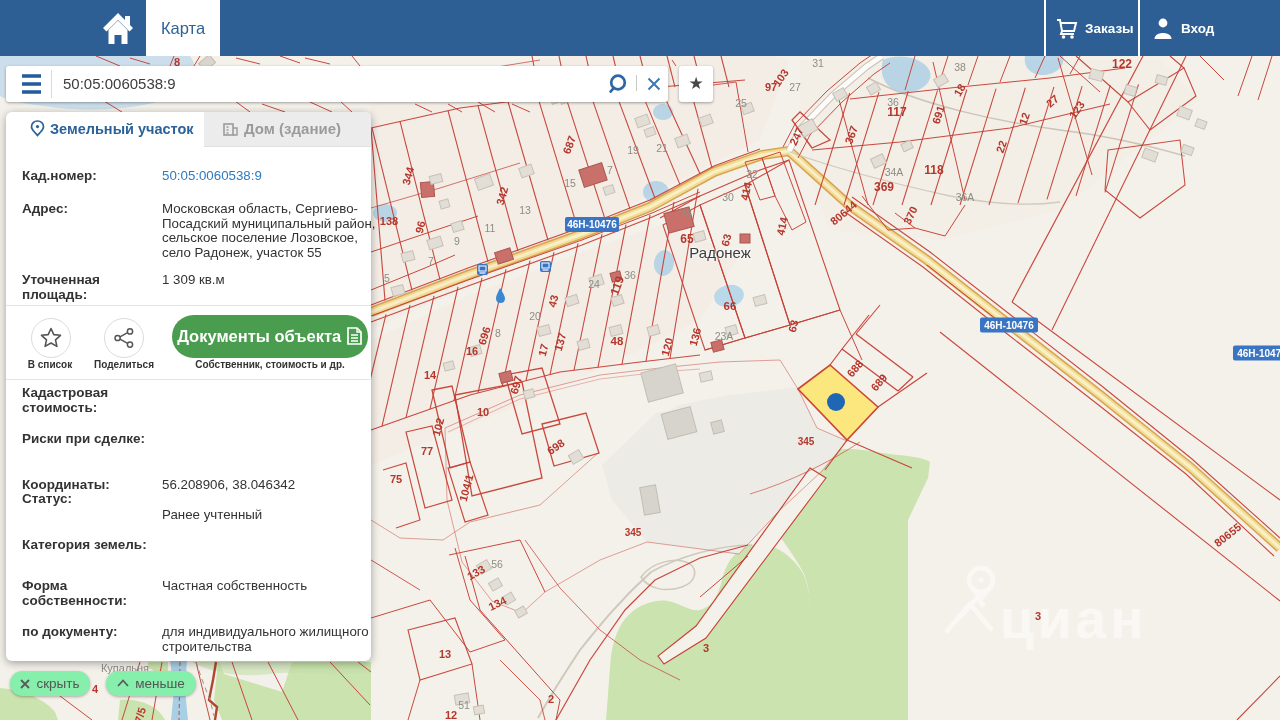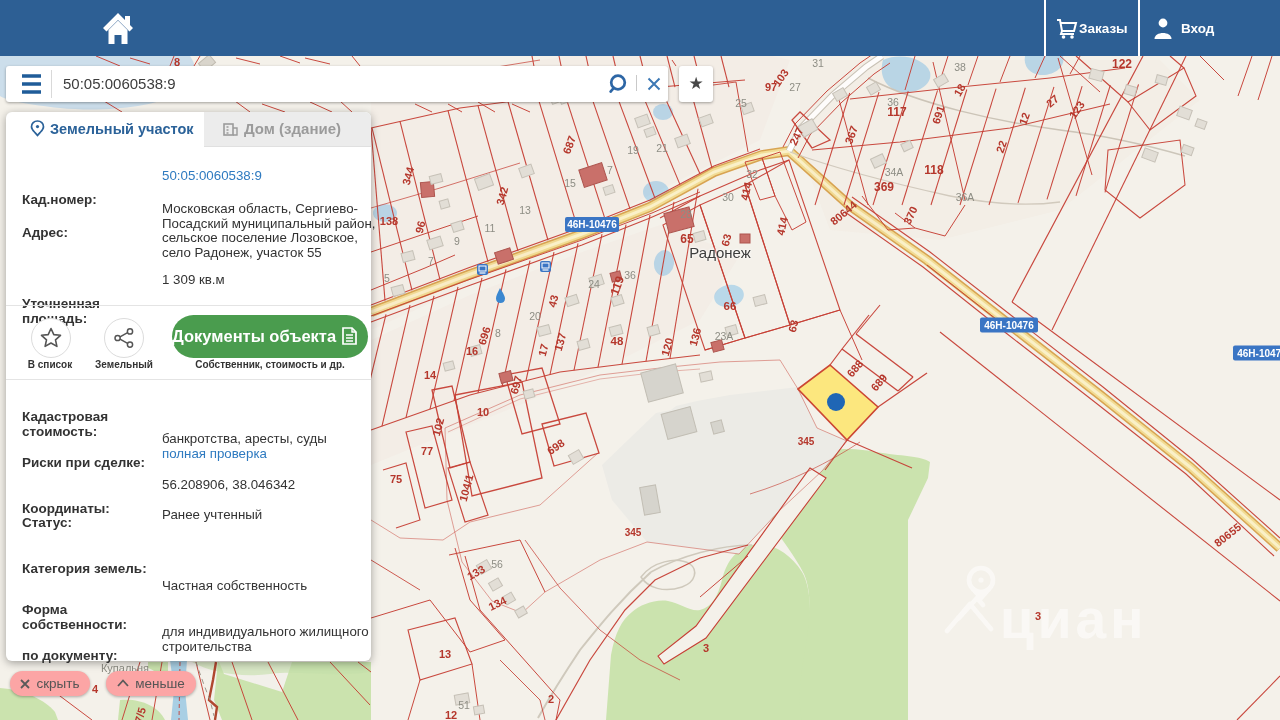--- a/index.html
+++ b/index.html
@@ -8,28 +8,28 @@
 #homebtn{position:absolute;left:96px;top:9px;width:44px;height:38px;}
 #tabkarta{position:absolute;left:146px;top:0;width:74px;height:56px;background:#fff;color:#2e6396;font-size:16.5px;font-weight:500;text-align:center;line-height:56px;}
 .hsep{position:absolute;top:0;width:2px;height:56px;background:#fff;}
 .hbtn{position:absolute;top:0;height:56px;color:#fff;font-size:13.5px;font-weight:bold;display:flex;align-items:center;}
 #srch{position:absolute;left:6px;top:66px;width:662px;height:36px;background:#fff;border-radius:3px;box-shadow:0 1px 3px rgba(0,0,0,0.35);z-index:20;}
 #srchtxt{position:absolute;left:57px;top:0;height:36px;line-height:36px;font-size:15px;color:#3c3c3c;}
 #starbtn{position:absolute;left:679px;top:66px;width:34px;height:36px;background:#fff;border-radius:3px;box-shadow:0 1px 3px rgba(0,0,0,0.35);z-index:20;text-align:center;line-height:35px;font-size:17px;color:#474747;}
 #panel{position:absolute;left:6px;top:112px;width:365px;height:549px;background:#fff;border-radius:6px;box-shadow:0 2px 8px rgba(0,0,0,0.35);z-index:20;}
 #tab2{position:absolute;left:198px;top:0;width:167px;height:34px;background:#ececec;border-radius:0 6px 0 0;border-bottom:1px solid #e0e0e0;color:#9b9b9b;font-size:15px;font-weight:bold;line-height:34px;}
 #tab1{position:absolute;left:0;top:0;width:198px;height:34px;color:#2b6299;font-size:14.5px;font-weight:bold;line-height:34px;}
-.lbl{position:absolute;left:16px;font-size:13.5px;font-weight:bold;color:#333;line-height:14.5px;margin-top:24px;}
+.lbl{position:absolute;left:16px;font-size:13.5px;font-weight:bold;color:#333;line-height:14.5px;}
 .val{position:absolute;left:156px;font-size:13.3px;color:#333;line-height:14.5px;white-space:nowrap;}
 .lnk{color:#2e7ac0;}
 .sep{position:absolute;left:0;width:365px;height:1px;background:#e4e4e4;}
 .cir{position:absolute;width:38px;height:38px;border:1px solid #dcdcdc;border-radius:50%;background:#fff;}
 .blbl{position:absolute;font-size:10px;font-weight:bold;color:#333;text-align:center;}
-#greenbtn{position:absolute;left:166px;top:203px;width:196px;height:43px;background:#4a9c4e;border-radius:22px;color:#fff;font-size:16.5px;font-weight:bold;text-align:left;line-height:43px;}
-.pill{position:absolute;background:#fca5a5;border-radius:13px;box-shadow:0 1px 3px rgba(0,0,0,0.3);z-index:20;height:25px;line-height:25px;font-size:13.5px;color:#555;text-align:center;}
+#greenbtn{position:absolute;left:166px;top:203px;width:196px;height:43px;background:#4a9c4e;border-radius:22px;color:#fff;font-size:16.5px;font-weight:bold;text-align:center;line-height:43px;}
+.pill{position:absolute;background:#86efac;border-radius:13px;box-shadow:0 1px 3px rgba(0,0,0,0.3);z-index:20;height:25px;line-height:25px;font-size:13.5px;color:#555;text-align:center;}
 </style></head>
 <body>
 <svg id="map" width="1280" height="720" viewBox="0 0 1280 720">
 <rect x="0" y="0" width="1280" height="720" fill="#f4f1ea"></rect>
 <g id="gwater">
       <path d="M0 56 L190 56 C200 70 195 85 175 95 C150 108 100 112 60 108 C30 105 5 100 0 96 Z" fill="#ccdeeb"></path>
       <ellipse cx="656" cy="192" rx="13" ry="11" fill="#b9d8e9"></ellipse>
       <ellipse cx="663" cy="112" rx="10" ry="8" fill="#b9d8e9"></ellipse>
       <path d="M883 60 C900 52 925 58 930 72 C933 84 918 94 902 92 C888 90 878 78 883 60 Z" fill="#b9d8e9"></path>
       <path d="M1025 56 L1063 56 C1066 66 1055 76 1040 75 C1030 74 1023 66 1025 56 Z" fill="#b9d8e9"></path>
@@ -412,29 +412,30 @@
       <text x="1000" y="638" font-size="55" font-weight="bold" letter-spacing="4" fill="#ffffff" opacity="0.55">циан</text>
     </g>
 </svg>
 
 <div id="hdr">
   <svg id="homebtn" viewBox="0 0 44 38">
       <path d="M22 4 L7 19 L10.5 22.5 L22 11 L33.5 22.5 L37 19 Z" fill="#fff"></path>
       <rect x="29" y="7" width="5" height="9" fill="#fff"></rect>
       <path d="M12.5 21 L22 11.5 L31.5 21 L31.5 35 L25.5 35 L25.5 26 L18.5 26 L18.5 35 L12.5 35 Z" fill="#fff"></path>
     </svg>
+  <div id="tabkarta">Карта</div>
   <div class="hsep" style="left:1044px"></div>
   <div class="hsep" style="left:1138px"></div>
   <div class="hbtn" style="left:1055px">
     <svg width="24" height="24" viewBox="0 0 24 24">
         <path d="M2 4 L5 4 L7 15 L19 15 L21 7 L6 7 M7 15 L6 18 L19 18" stroke="#fff" stroke-width="2" fill="none"></path>
         <circle cx="8.5" cy="21" r="1.8" fill="#fff"></circle>
         <circle cx="17" cy="21" r="1.8" fill="#fff"></circle>
       </svg>
-    <span style="letter-spacing:0">Заказы</span>
+    <span style="margin-left:6px;letter-spacing:0">Заказы</span>
   </div>
   <div class="hbtn" style="left:1152px">
     <svg width="22" height="22" viewBox="0 0 22 22">
         <circle cx="11" cy="6" r="4.4" fill="#fff"></circle>
         <path d="M2.5 22 C2.5 14 19.5 14 19.5 22 Z" fill="#fff"></path>
       </svg>
     <span style="margin-left:7px">Вход</span>
   </div>
 </div>
 
@@ -481,27 +482,26 @@
       <circle cx="16" cy="3.4" r="2.6" fill="none" stroke="#555" stroke-width="1.5"></circle>
       <circle cx="3.6" cy="10" r="2.6" fill="none" stroke="#555" stroke-width="1.5"></circle>
       <circle cx="16" cy="16.6" r="2.6" fill="none" stroke="#555" stroke-width="1.5"></circle>
       <path d="M6 8.8 L13.6 4.6 M6 11.2 L13.6 15.4" stroke="#555" stroke-width="1.5"></path>
     </svg>
   <div id="greenbtn">Документы объекта <svg width="17" height="18" viewBox="0 0 17 18" style="vertical-align:-3px">
         <path d="M2 1 H11 L15 5 V17 H2 Z" fill="none" stroke="#fff" stroke-width="1.7"></path>
         <path d="M11 1 V5 H15 M5 8 H12 M5 11 H12 M5 14 H12" stroke="#fff" stroke-width="1.4" fill="none"></path>
       </svg></div>
   <div class="blbl" style="left:8px;top:247px;width:72px">В список</div>
-  <div class="blbl" style="left:78px;top:247px;width:80px">Земельный</div>
+  <div class="blbl" style="left:78px;top:247px;width:80px">Поделиться</div>
   <div class="blbl" style="left:166px;top:247px;width:196px">Собственник, стоимость и др.</div>
   <div class="sep" style="top:267px"></div>
 
   <div class="lbl" style="top:274px">Кадастровая<br>стоимость:</div>
   <div class="lbl" style="top:320px">Риски при сделке:</div>
-  <div class="val" style="top:320px">банкротства, аресты, суды<br><span class="lnk">полная проверка</span></div>
   <div class="lbl" style="top:366px">Координаты:</div>
   <div class="val" style="top:366px">56.208906, 38.046342</div>
   <div class="lbl" style="top:380px">Статус:</div>
   <div class="val" style="top:396px">Ранее учтенный</div>
   <div class="lbl" style="top:426px">Категория земель:</div>
   <div class="lbl" style="top:467px">Форма<br>собственности:</div>
   <div class="val" style="top:467px">Частная собственность</div>
   <div class="lbl" style="top:513px">по документу:</div>
   <div class="val" style="top:513px">для индивидуального жилищного<br>строительства</div>
 </div>

